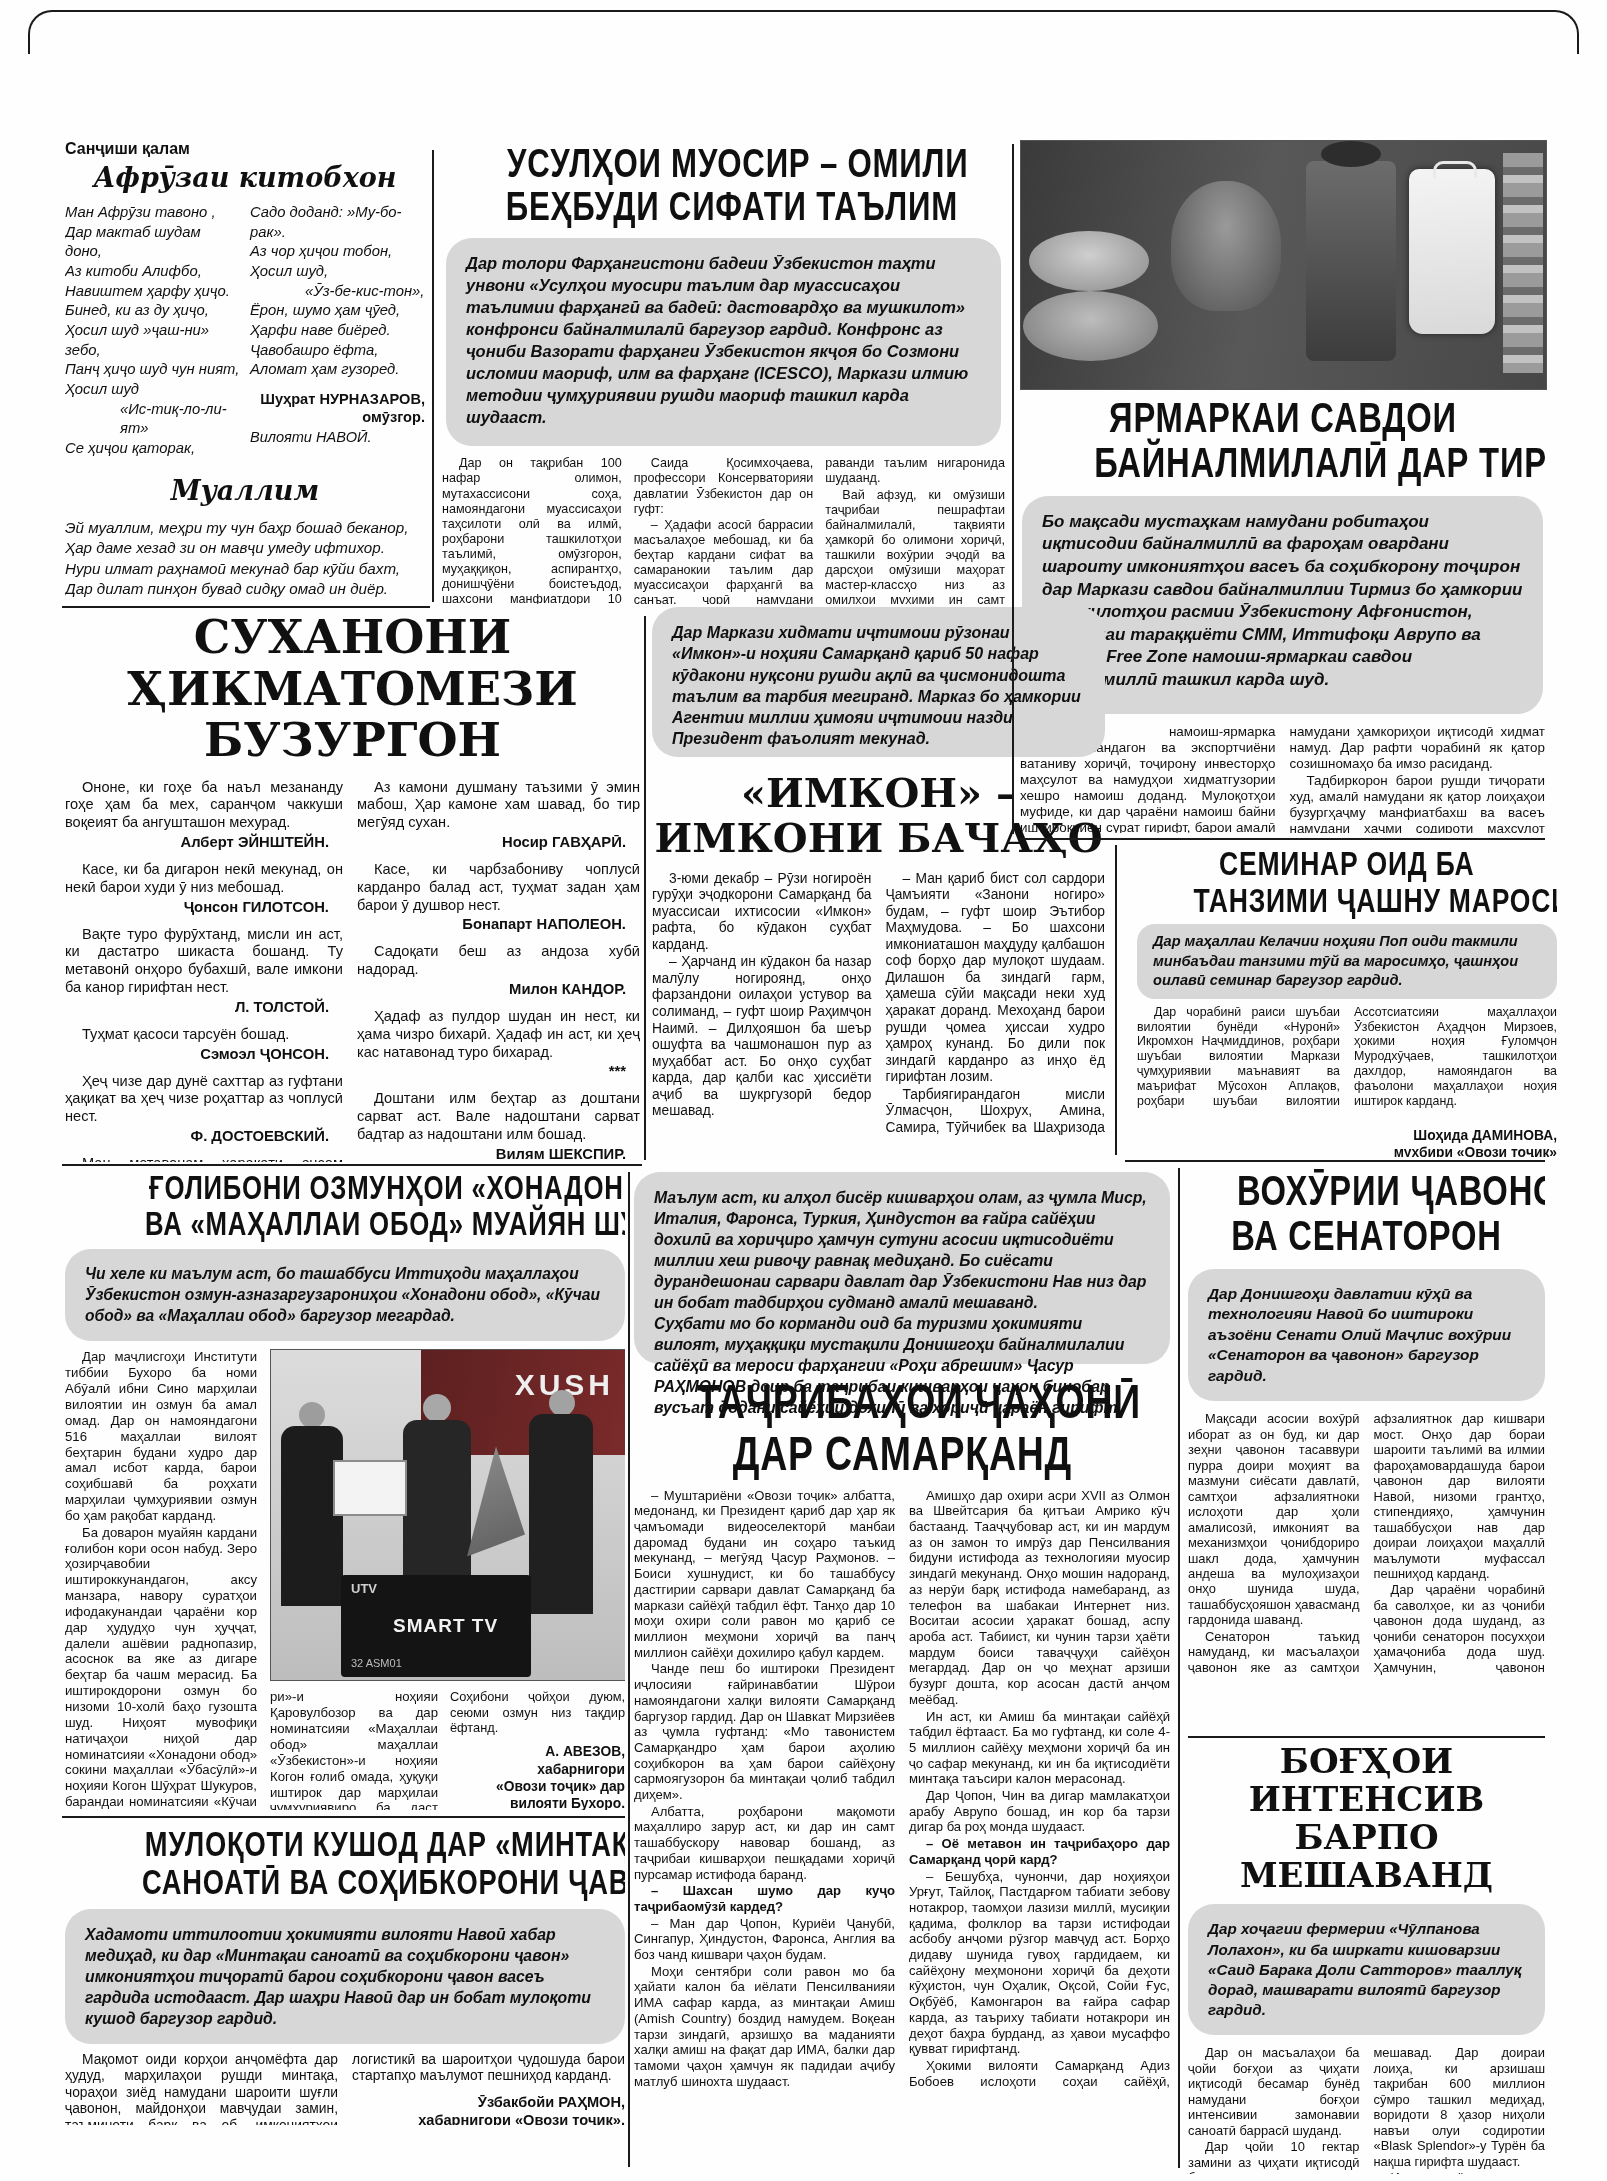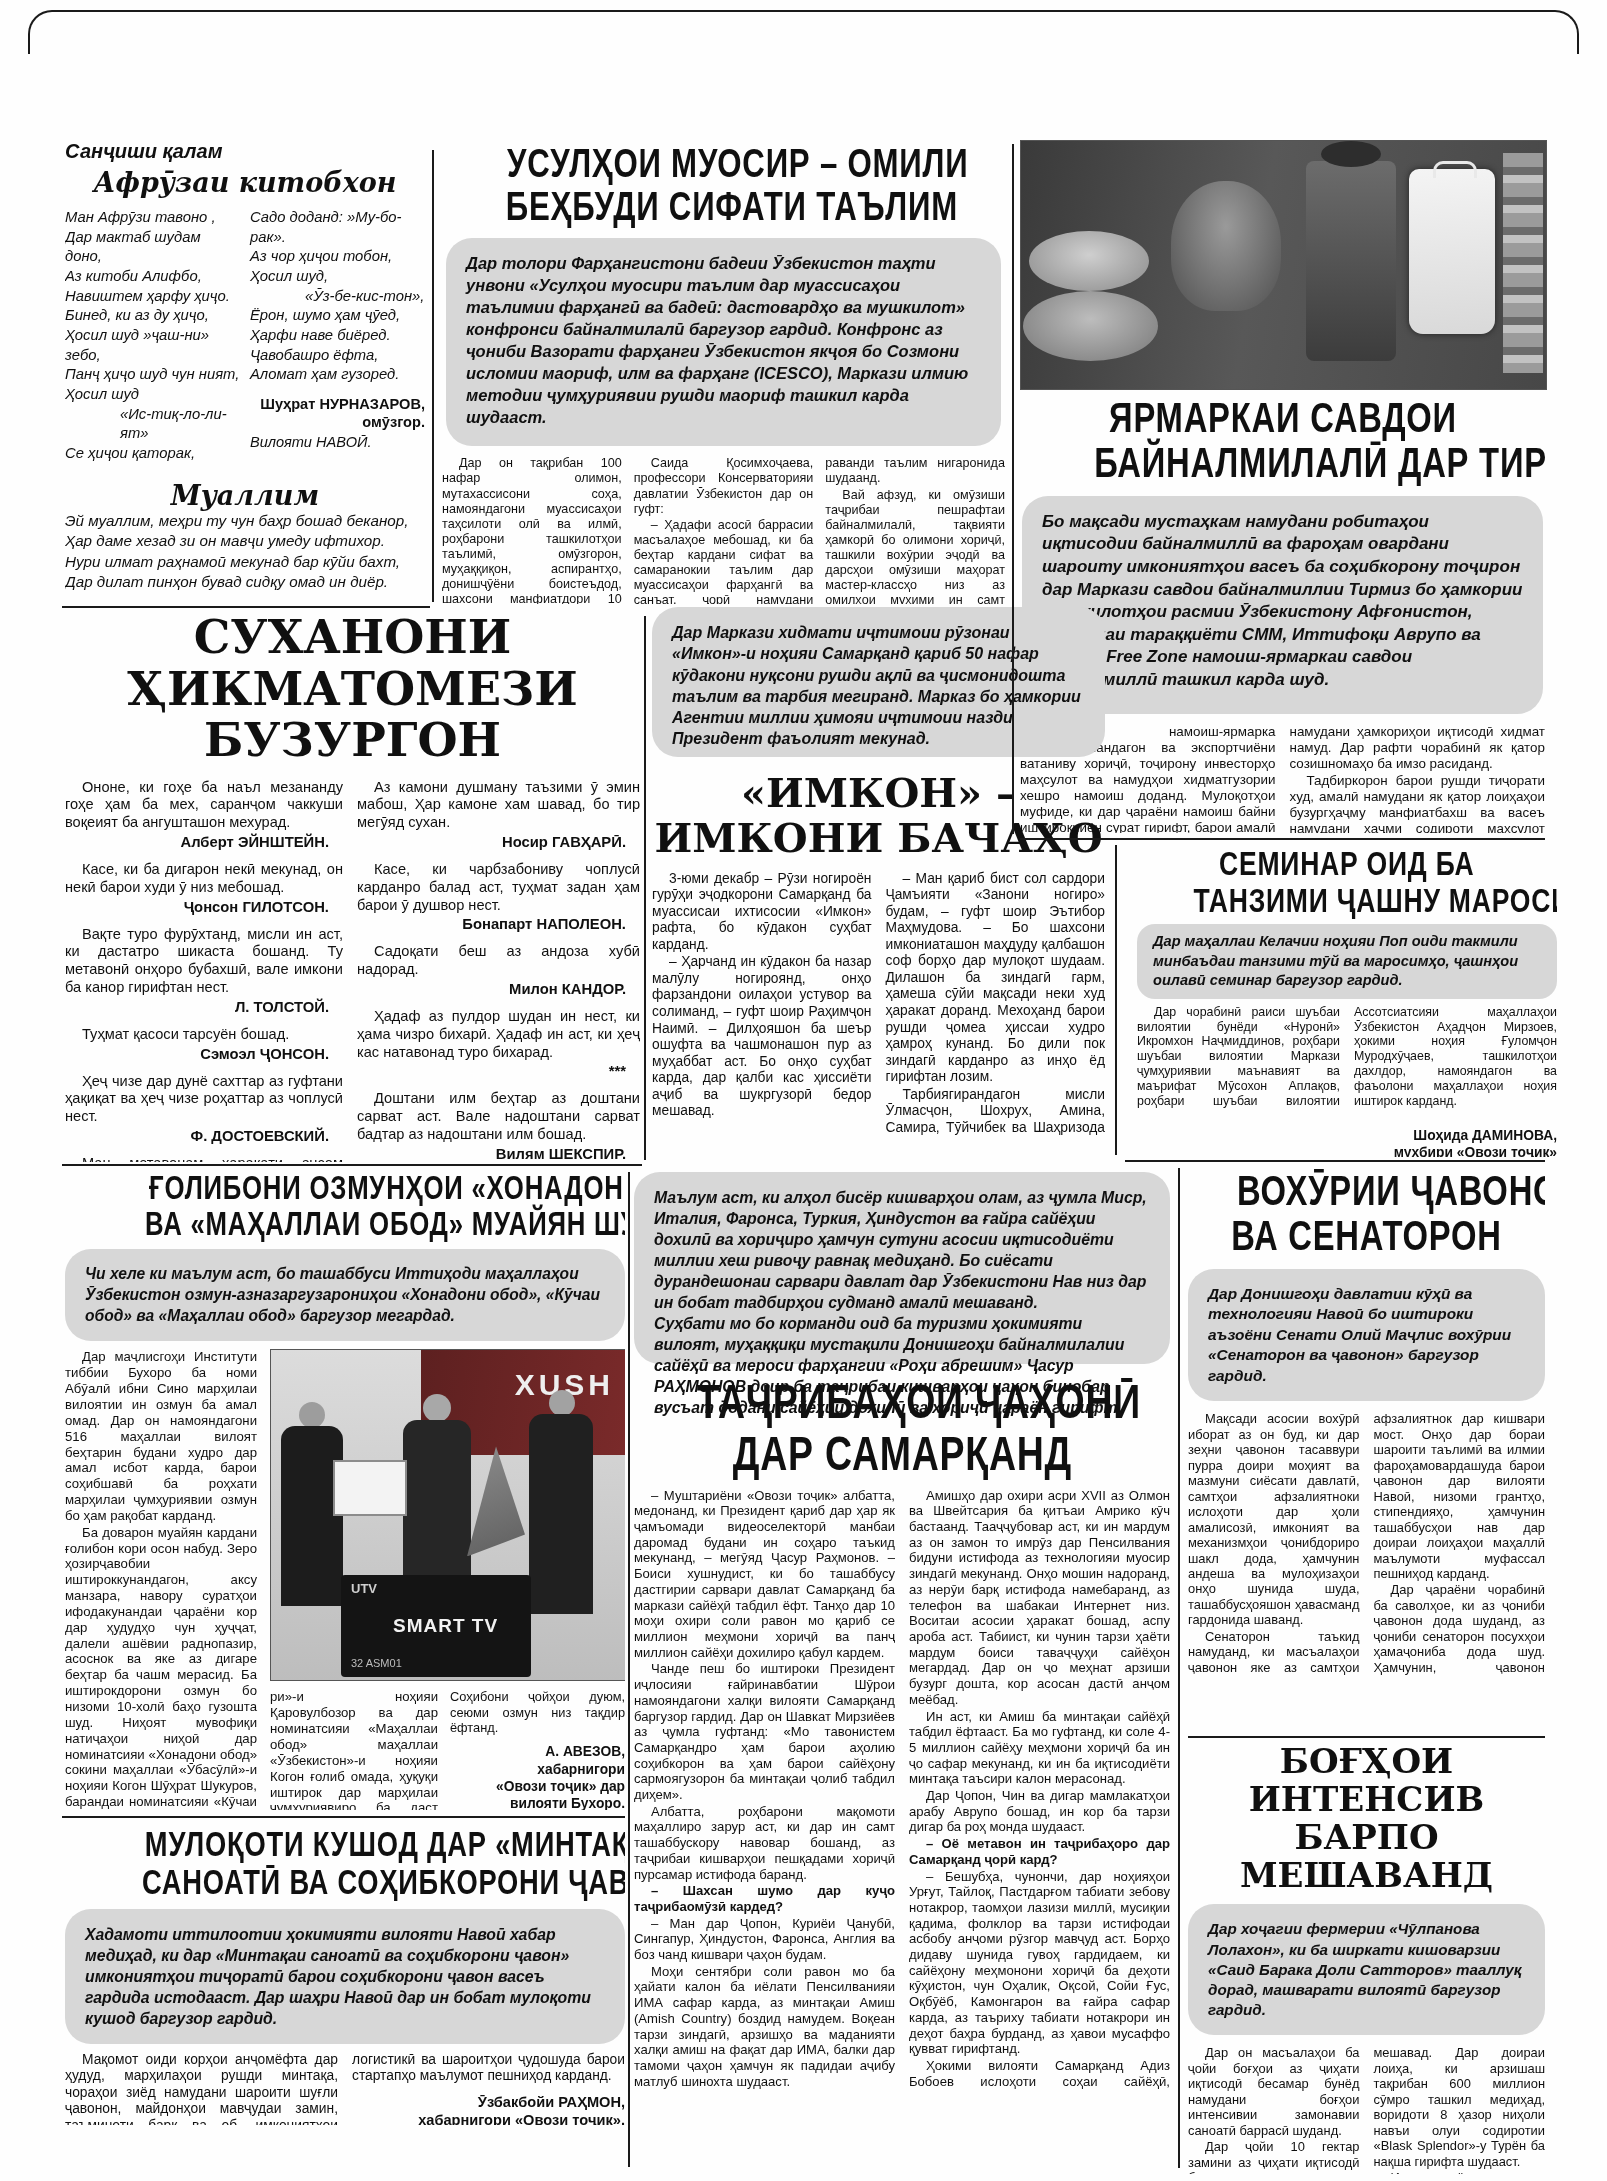--- a/index.html
+++ b/index.html
@@ -32,21 +32,21 @@
   .lead p{margin:0;text-indent:0;}
   
   .bodytxt{font-size:14.2px;line-height:1.2;text-align:justify;}
   .bodytxt p{margin:0 0 1px;text-indent:17px;}
   .cols2{column-count:2;column-gap:14px;}
   .cols3{column-count:3;column-gap:12px;}
   .bold-q{font-weight:bold;}
   .byline{font-weight:bold;text-align:right;font-size:14.6px;line-height:1.25;margin-top:8px;}
   .byline div{text-indent:0;}
   .region{font-style:italic;font-weight:normal;text-align:left;font-size:14.6px;margin-top:2px;}
-  .rubric{font-weight:bold;font-style:italic;font-size:20px;}
+  .rubric{font-weight:bold;font-size:16px;}
   
   .poem p{margin:0;text-indent:0;font-style:italic;font-size:14.8px;line-height:1.33;text-align:left;}
   .poem .ind{padding-left:55px;}
   .poem2 p{margin:0;text-indent:0;font-style:italic;font-size:15.2px;line-height:1.35;text-align:left;}
   .stanza{margin-bottom:14px;}
   
   .qcol{position:absolute;top:0;bottom:0;}
   .qt{margin:0;text-indent:17px;text-align:justify;font-size:14.6px;line-height:1.22;}
   .qa{font-weight:bold;text-align:right;padding-right:14px;margin:2px 0 11px;font-size:14.8px;}
   
@@ -91,21 +91,21 @@
             <p>Аломат ҳам гузоред.</p>
           </div>
         <div class="byline" style="font-size:14.6px;margin-top:10px;">
 
         <div>Шуҳрат НУРНАЗАРОВ,</div>
             <div>омӯзгор.</div>
           </div>
         <div class="region">Вилояти НАВОӢ.</div>
       </div>
     </div>
-    <div class="ital-serif-head" style="font-size:27px;margin:16px 0 0;">Муаллим</div>
+    <div class="ital-serif-head" style="font-size:27px;margin:16px 0 12px;">Муаллим</div>
     <div class="poem2 stanza">
 
     <p>Эй муаллим, меҳри ту чун баҳр бошад беканор,</p>
         <p>Ҳар даме хезад зи он мавҷи умеду ифтихор.</p>
         <p>Нури илмат раҳнамоӣ мекунад бар кӯйи бахт,</p>
         <p>Дар дилат пинҳон бувад сидқу омад ин диёр.</p>
       </div>
 
   </div>
 

